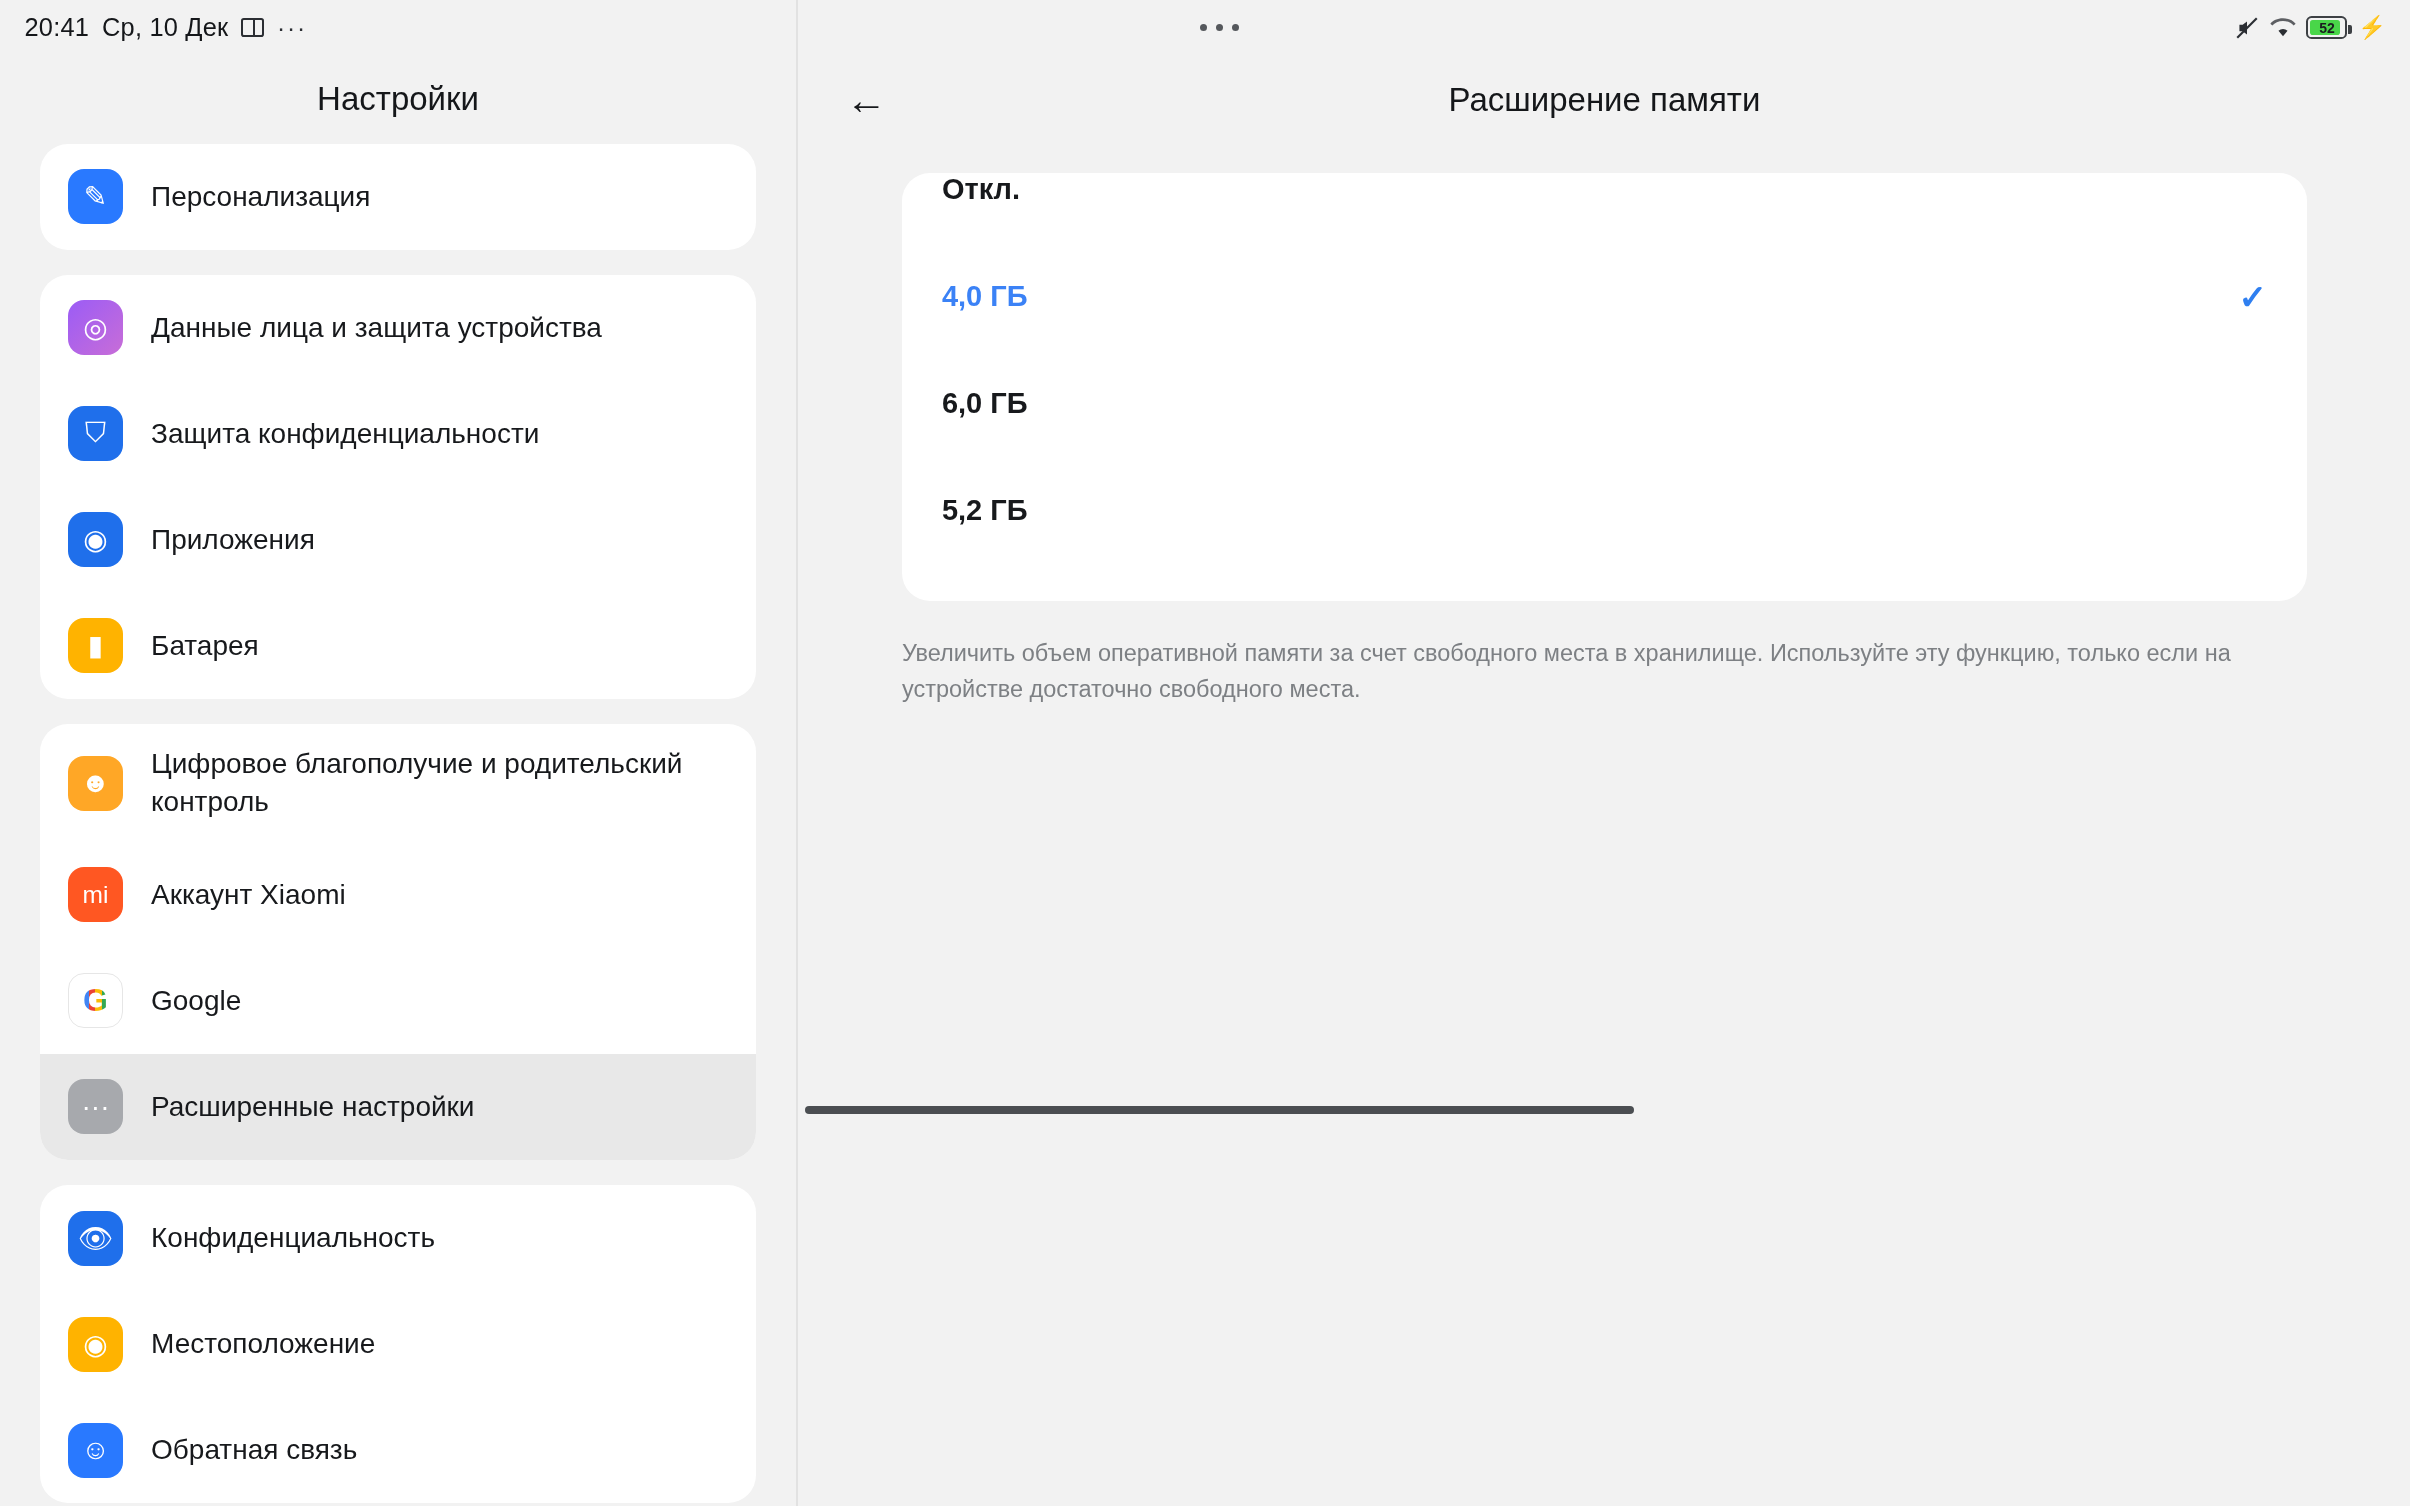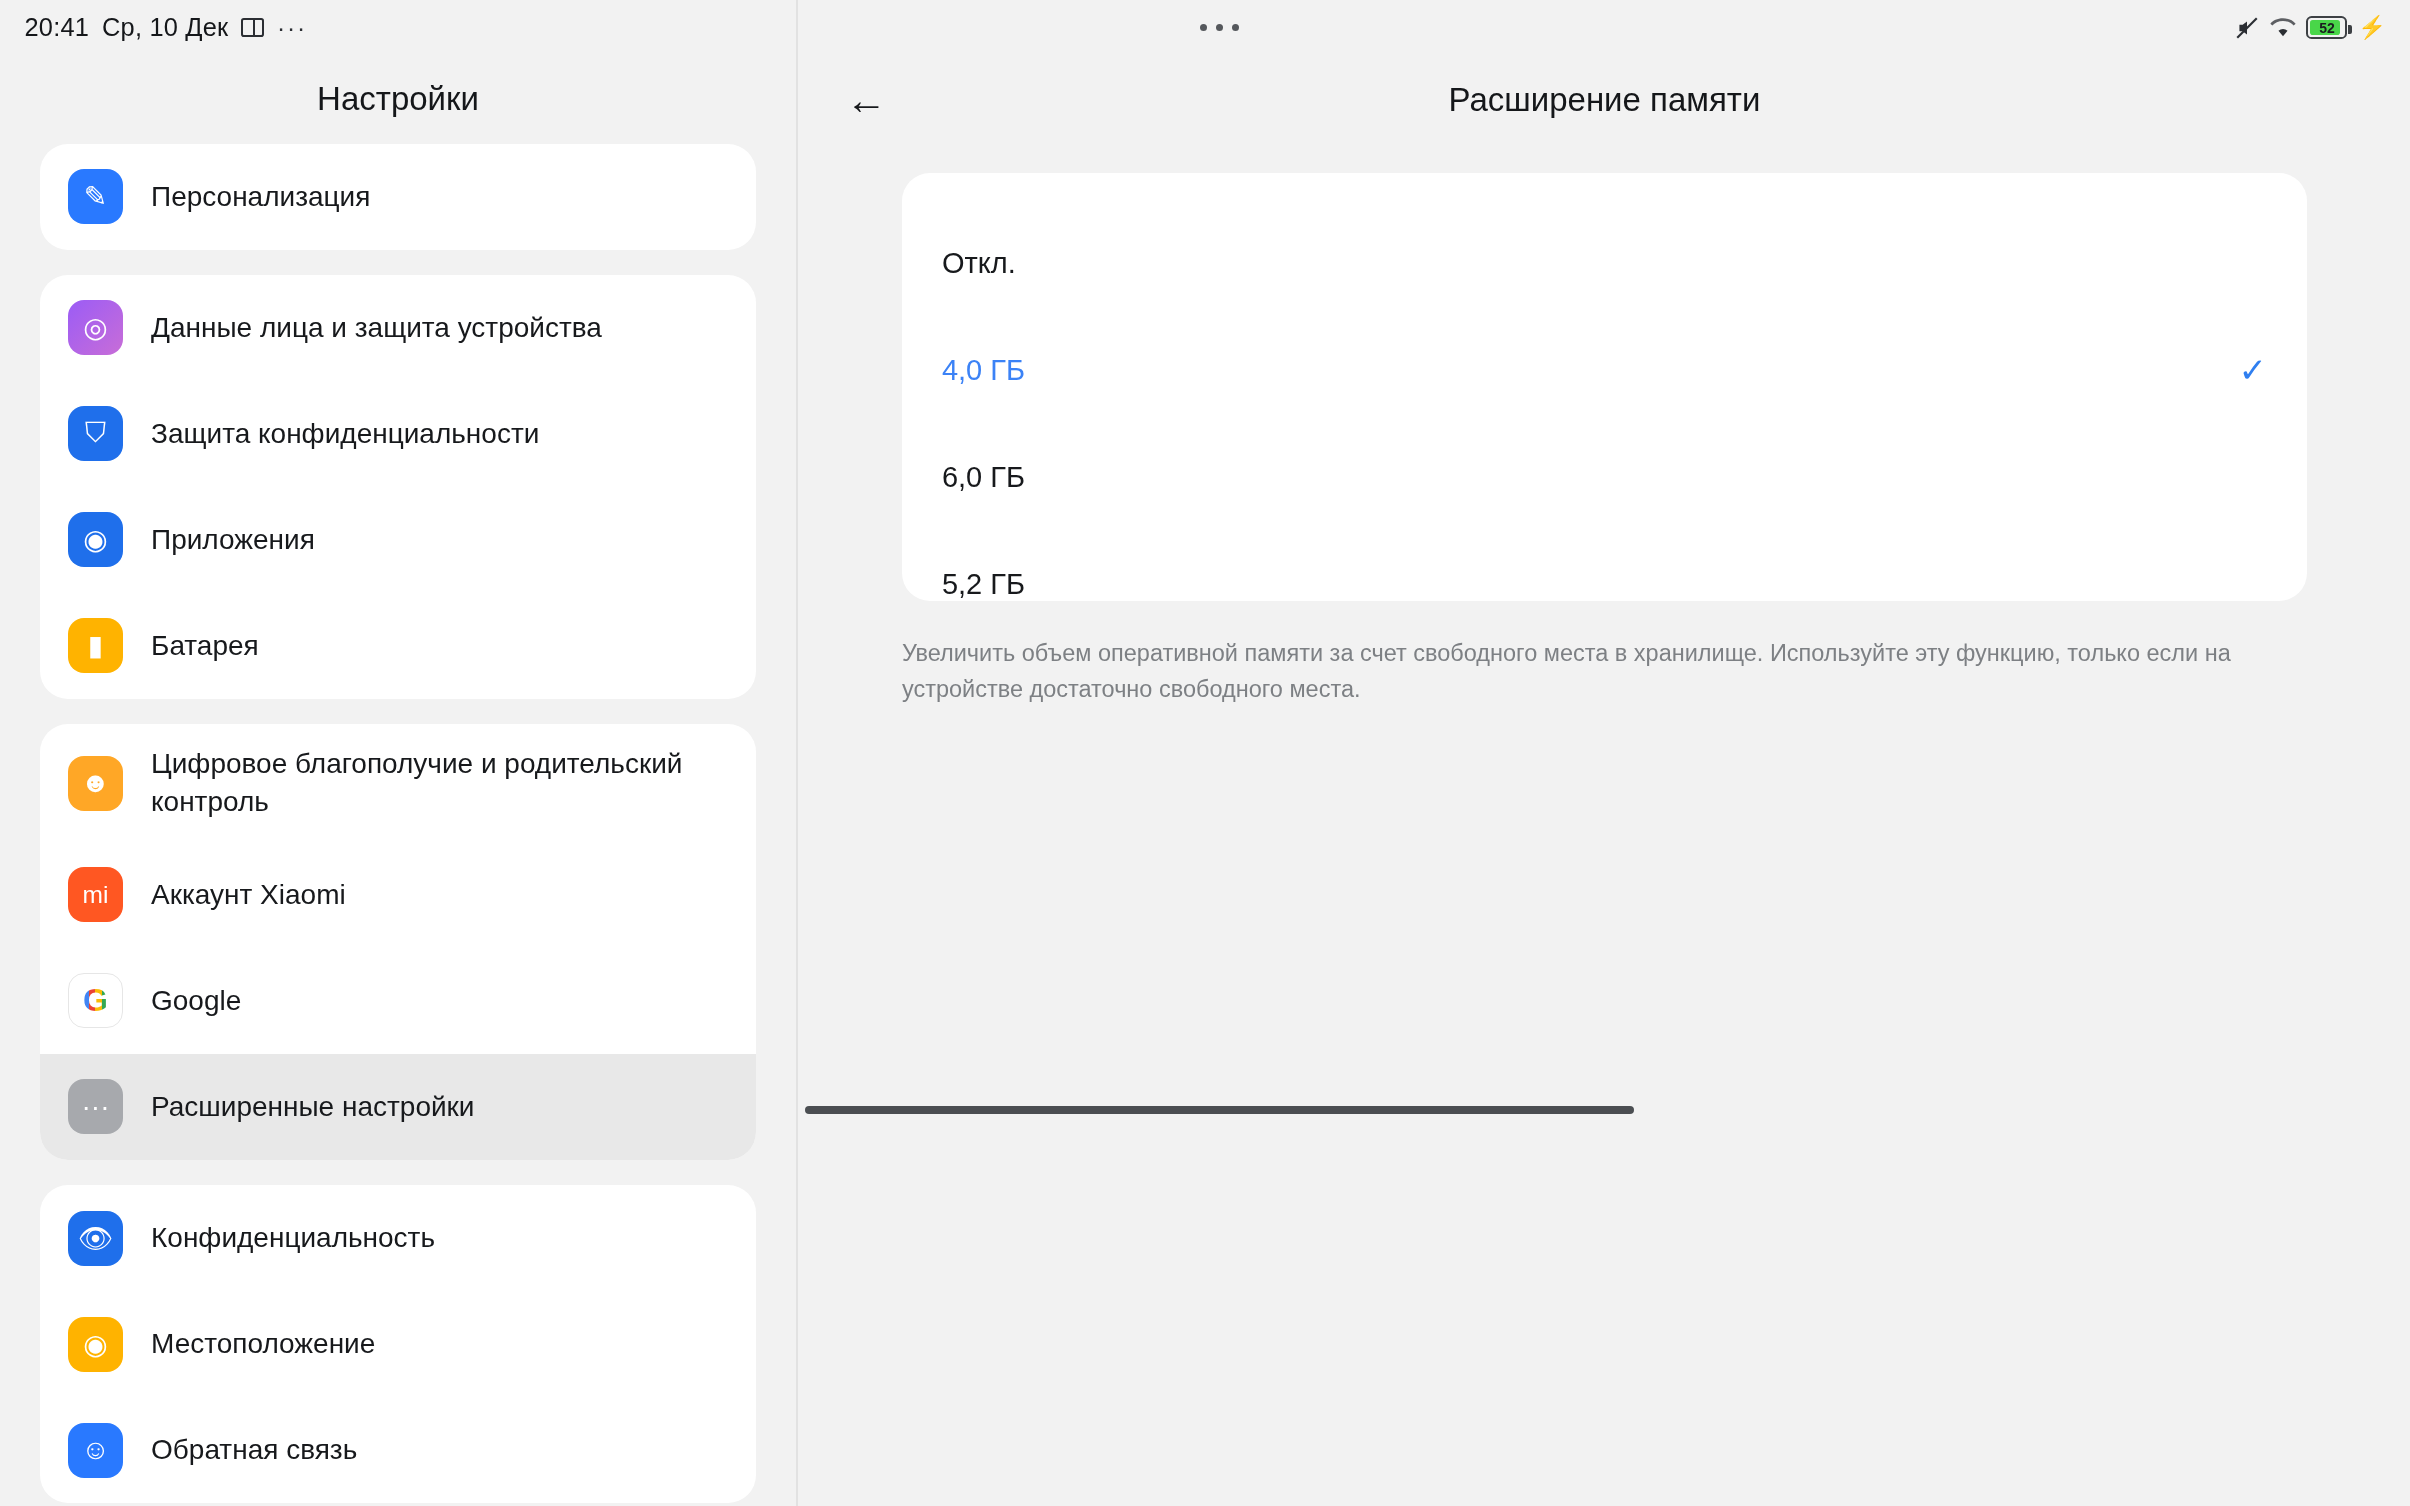--- a/index.html
+++ b/index.html
@@ -114,22 +114,23 @@
     font-size: 41px; color: #17191c; line-height: 1;
   }
   .right-title {
     position: absolute; left: 0; right: 0; text-align: center;
     font-size: 33px; color: #15171a; pointer-events: none;
   }
   .card {
     margin: 28px 104px 0 104px; background: #fff; border-radius: 28px; overflow: hidden;
   }
   .opt-row {
-    display: flex; align-items: flex-end; padding: 0 40px; height: 107px;
+    display: flex; align-items: flex-start; padding: 0 40px; height: 107px;
     justify-content: space-between;
+    font-weight: bold;
   }
   .opt-label { font-size: 29px; color: #17191c; }
   .opt-row.active .opt-label { color: #3b82f6; }
   .check {
     font-size: 34px; color: #2f7ff0; line-height: 1;
   }
   .hint {
     margin: 34px 104px 0 104px; font-size: 23.5px; color: #7d8084; line-height: 1.55;
     max-width: 1347px;
   }

